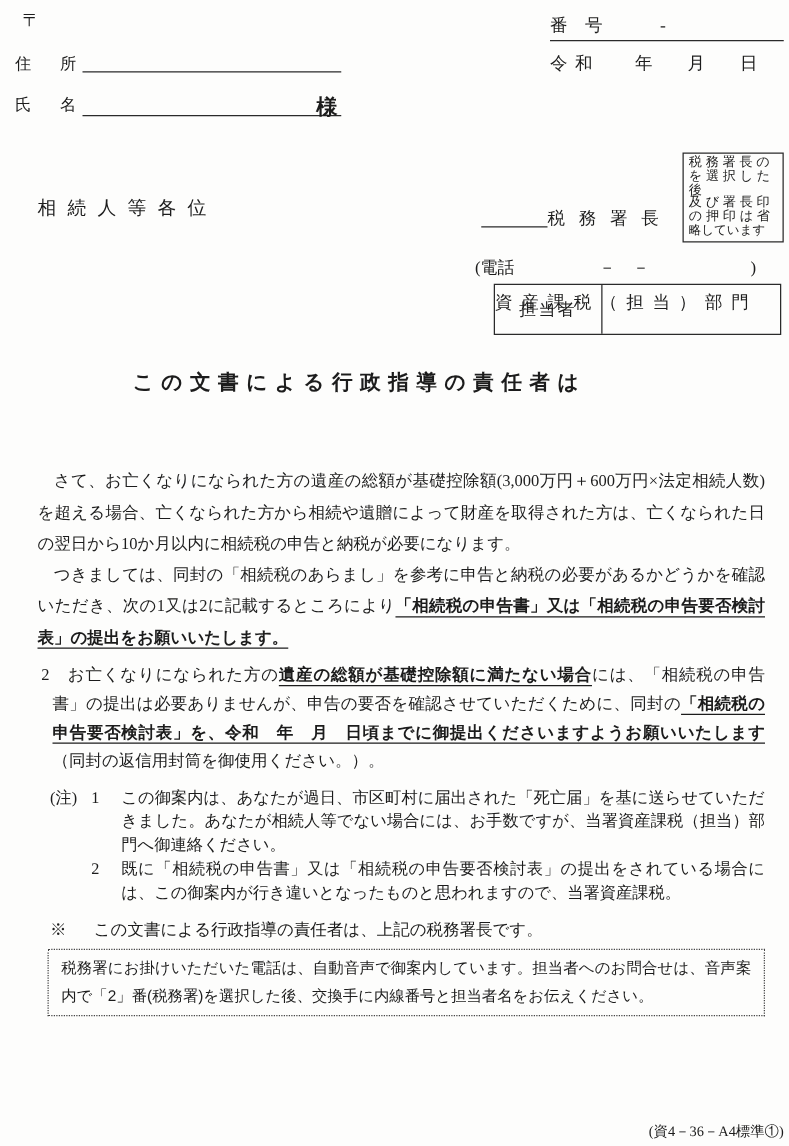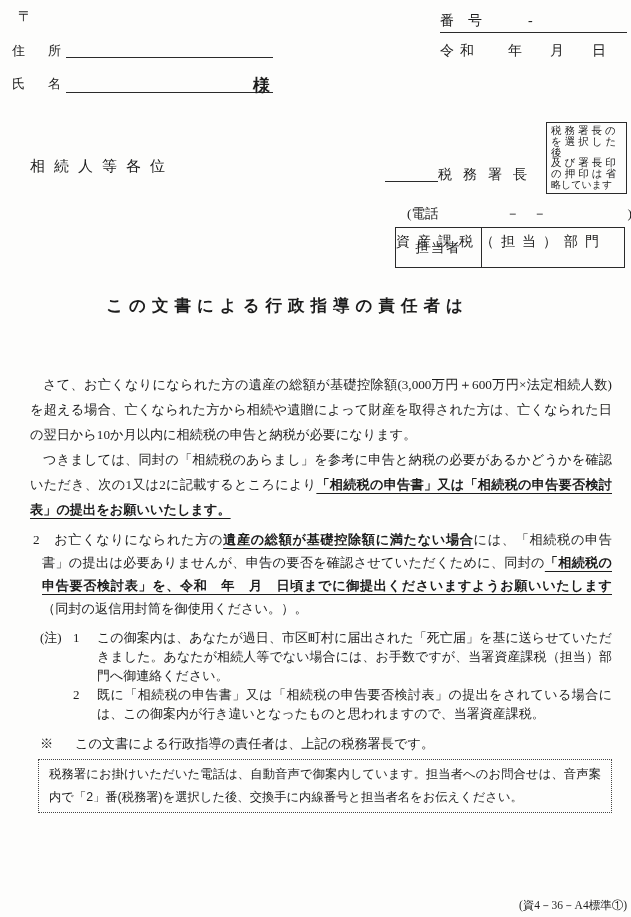--- a/index.html
+++ b/index.html
@@ -34,21 +34,21 @@
 
   .office-head-row{left:385px;top:165px;font-size:14px;}
   .office-head-blank{width:53px;height:16px;}
   .office-head-label{letter-spacing:11px;}
   .office-note{left:546px;top:122px;width:72px;border:1px solid #2a2a2a;
     padding:3px 3px 2px 4px;font-size:10.5px;line-height:10.8px;}
   .office-note .nline{letter-spacing:3px;}
   .office-note .nline:last-child{letter-spacing:0;font-size:10px;}
 
   .dept{left:396px;top:185px;font-size:14px;letter-spacing:7px;margin-top:48px;}
-  .phone-row{left:407px;top:205px;font-size:13.5px;}
+  .phone-row{left:380px;top:205px;font-size:13.5px;}
 
   .staff-box{left:395px;top:227px;width:230px;height:41px;border:1.5px solid #2a2a2a;
     display:flex;box-sizing:border-box;}
   .staff-cell{width:85px;border-right:1.2px solid #2a2a2a;display:flex;
     align-items:center;justify-content:center;font-size:13.5px;letter-spacing:2px;}
   .ext-cell{flex:1;padding:1px 0 0 7px;font-size:13.5px;}
 
   
   .doc-title{left:0;top:295px;width:575px;text-align:center;
     font-size:16.5px;font-weight:bold;letter-spacing:6px;}

